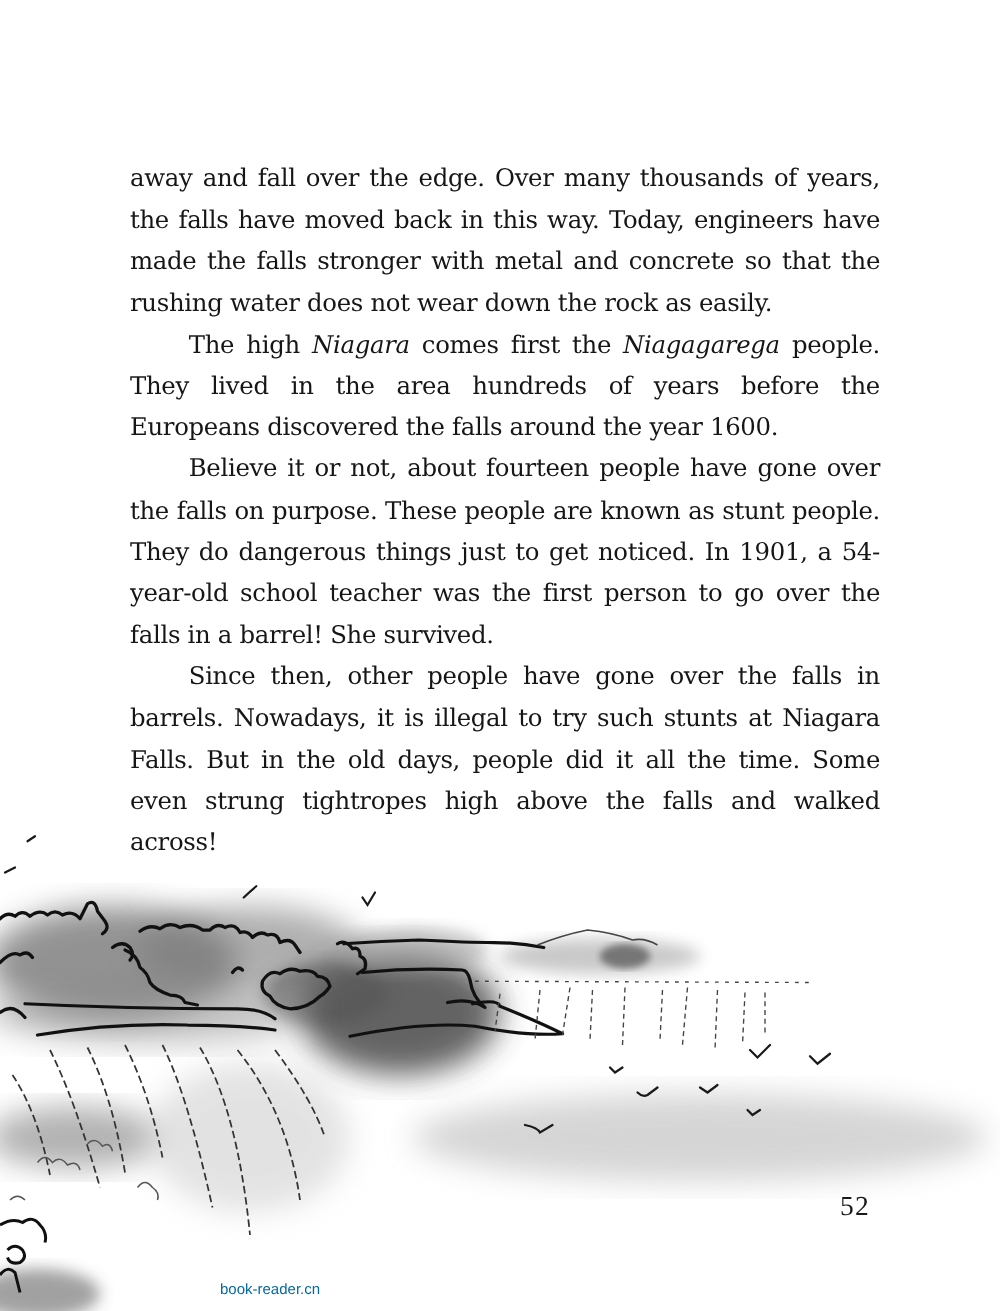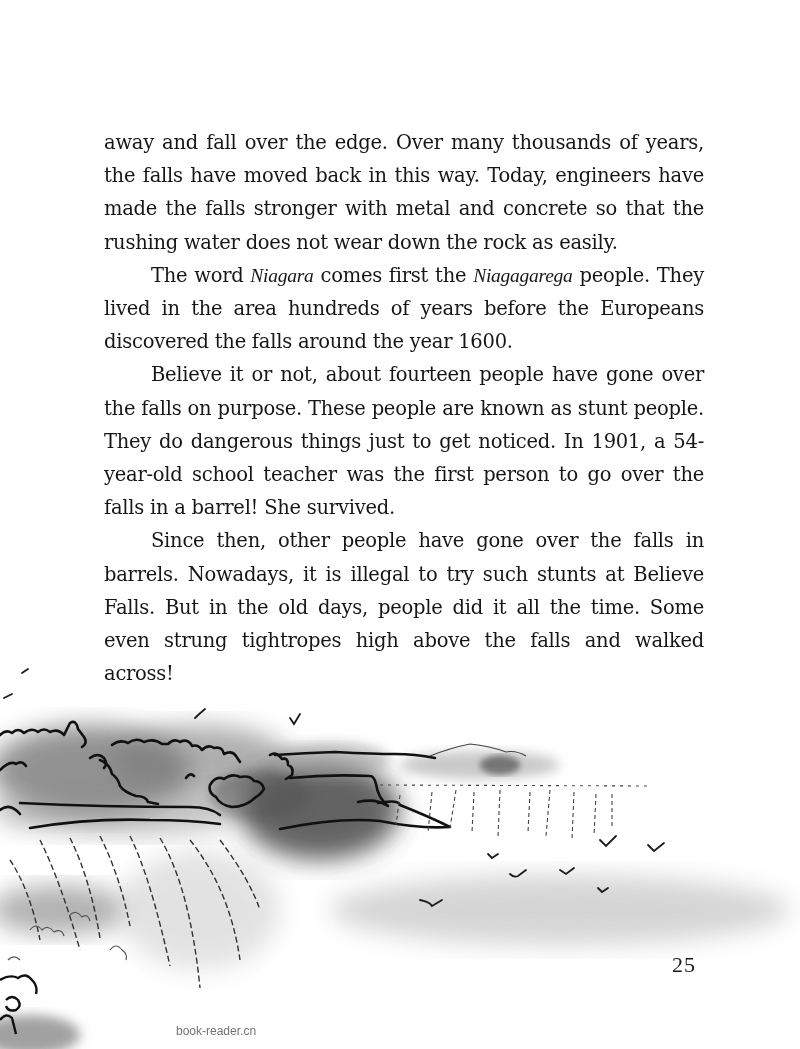--- a/index.html
+++ b/index.html
@@ -6,43 +6,43 @@
   body { width: 800px; height: 1049px; position: relative; overflow: hidden; }
   .page { position: absolute; left: 0; top: 0; width: 776px; height: 1049px; background: #fff; padding-left: 20px; }
   .text-block {
     position: absolute; left: 104px; top: 126px; width: 600px;
     font-family: "DejaVu Serif", "Liberation Serif", serif;
     font-size: 19.5px; line-height: 33.2px; color: #161616;
     text-align: justify; letter-spacing: -0.25px;
   }
   .text-block p { margin: 0; text-indent: 0; }
   .text-block p.indent { text-indent: 47px; }
-  .text-block em { font-style: italic; font-family: Liberation Serif, serif; }
+  .text-block em { font-style: italic; }
   .illustration { position: absolute; left: 0; top: 660px; width: 800px; height: 389px; }
   .page-number {
     position: absolute; left: 672px; top: 952px;
     font-family: "Liberation Serif", "DejaVu Serif", serif;
     font-size: 22px; color: #1a1a1a; letter-spacing: 1px;
   }
   .watermark {
     position: absolute; left: 176px; top: 1024px;
     font-family: "Liberation Sans", "DejaVu Sans", sans-serif;
-    font-size: 12px; color: #737373;
+    font-size: 12px; color: #0369a1;
   }
 </style>
 </head>
 <body>
 
 <div class="page">
 
   <div class="text-block">
     <p><span>away and fall over the edge. Over many thousands of years, the falls have moved back in this way. Today, engineers have made the falls stronger with metal and concrete so that the rushing water does not wear down the rock as easily.</span></p>
-    <p class="indent"><span>The word </span><em>Niagara</em><span> comes first the </span><em>Niagagarega</em><span> people. They lived in the area hundreds of years before the Europeans discovered the falls around the year 1600.</span></p>
+    <p class="indent"><span>The high </span><em>Niagara</em><span> comes first the </span><em>Niagagarega</em><span> people. They lived in the area hundreds of years before the Europeans discovered the falls around the year 1600.</span></p>
     <p class="indent"><span>Believe it or not, about fourteen people have gone over the falls on purpose. These people are known as stunt people. They do dangerous things just to get noticed. In 1901, a 54-year-old school teacher was the first person to go over the falls in a barrel! She survived.</span></p>
-    <p class="indent"><span>Since then, other people have gone over the falls in barrels. Nowadays, it is illegal to try such stunts at Believe Falls. But in the old days, people did it all the time. Some even strung tightropes high above the falls and walked across!</span></p>
+    <p class="indent"><span>Since then, other people have gone over the falls in barrels. Nowadays, it is illegal to try such stunts at Niagara Falls. But in the old days, people did it all the time. Some even strung tightropes high above the falls and walked across!</span></p>
   </div>
 
   <svg class="illustration" viewBox="0 0 800 389" width="800" height="389">
     <defs>
       <filter id="blur6" x="-20%" y="-20%" width="140%" height="140%">
           <feGaussianBlur stdDeviation="6"></feGaussianBlur>
         </filter>
       <filter id="blur12" x="-20%" y="-20%" width="140%" height="140%">
           <feGaussianBlur stdDeviation="12"></feGaussianBlur>
         </filter>
@@ -131,15 +131,15 @@
       <path d="M488 194 l4 4 l6 -4"></path>
       <path d="M510 214 q4 4 8 2 l8 -6"></path>
       <path d="M560 210 l6 4 l8 -6"></path>
       <path d="M600 180 l6 6 l10 -10"></path>
       <path d="M648 185 l6 6 l10 -8"></path>
       <path d="M420 240 q10 2 12 6 l10 -6"></path>
       <path d="M598 228 l4 4 l6 -4"></path>
     </g>
   </svg>
 
-  <div class="page-number">25</div>
+  <div class="page-number">52</div>
   <div class="watermark">book-reader.cn</div>
 </div>
 
 </body></html>

